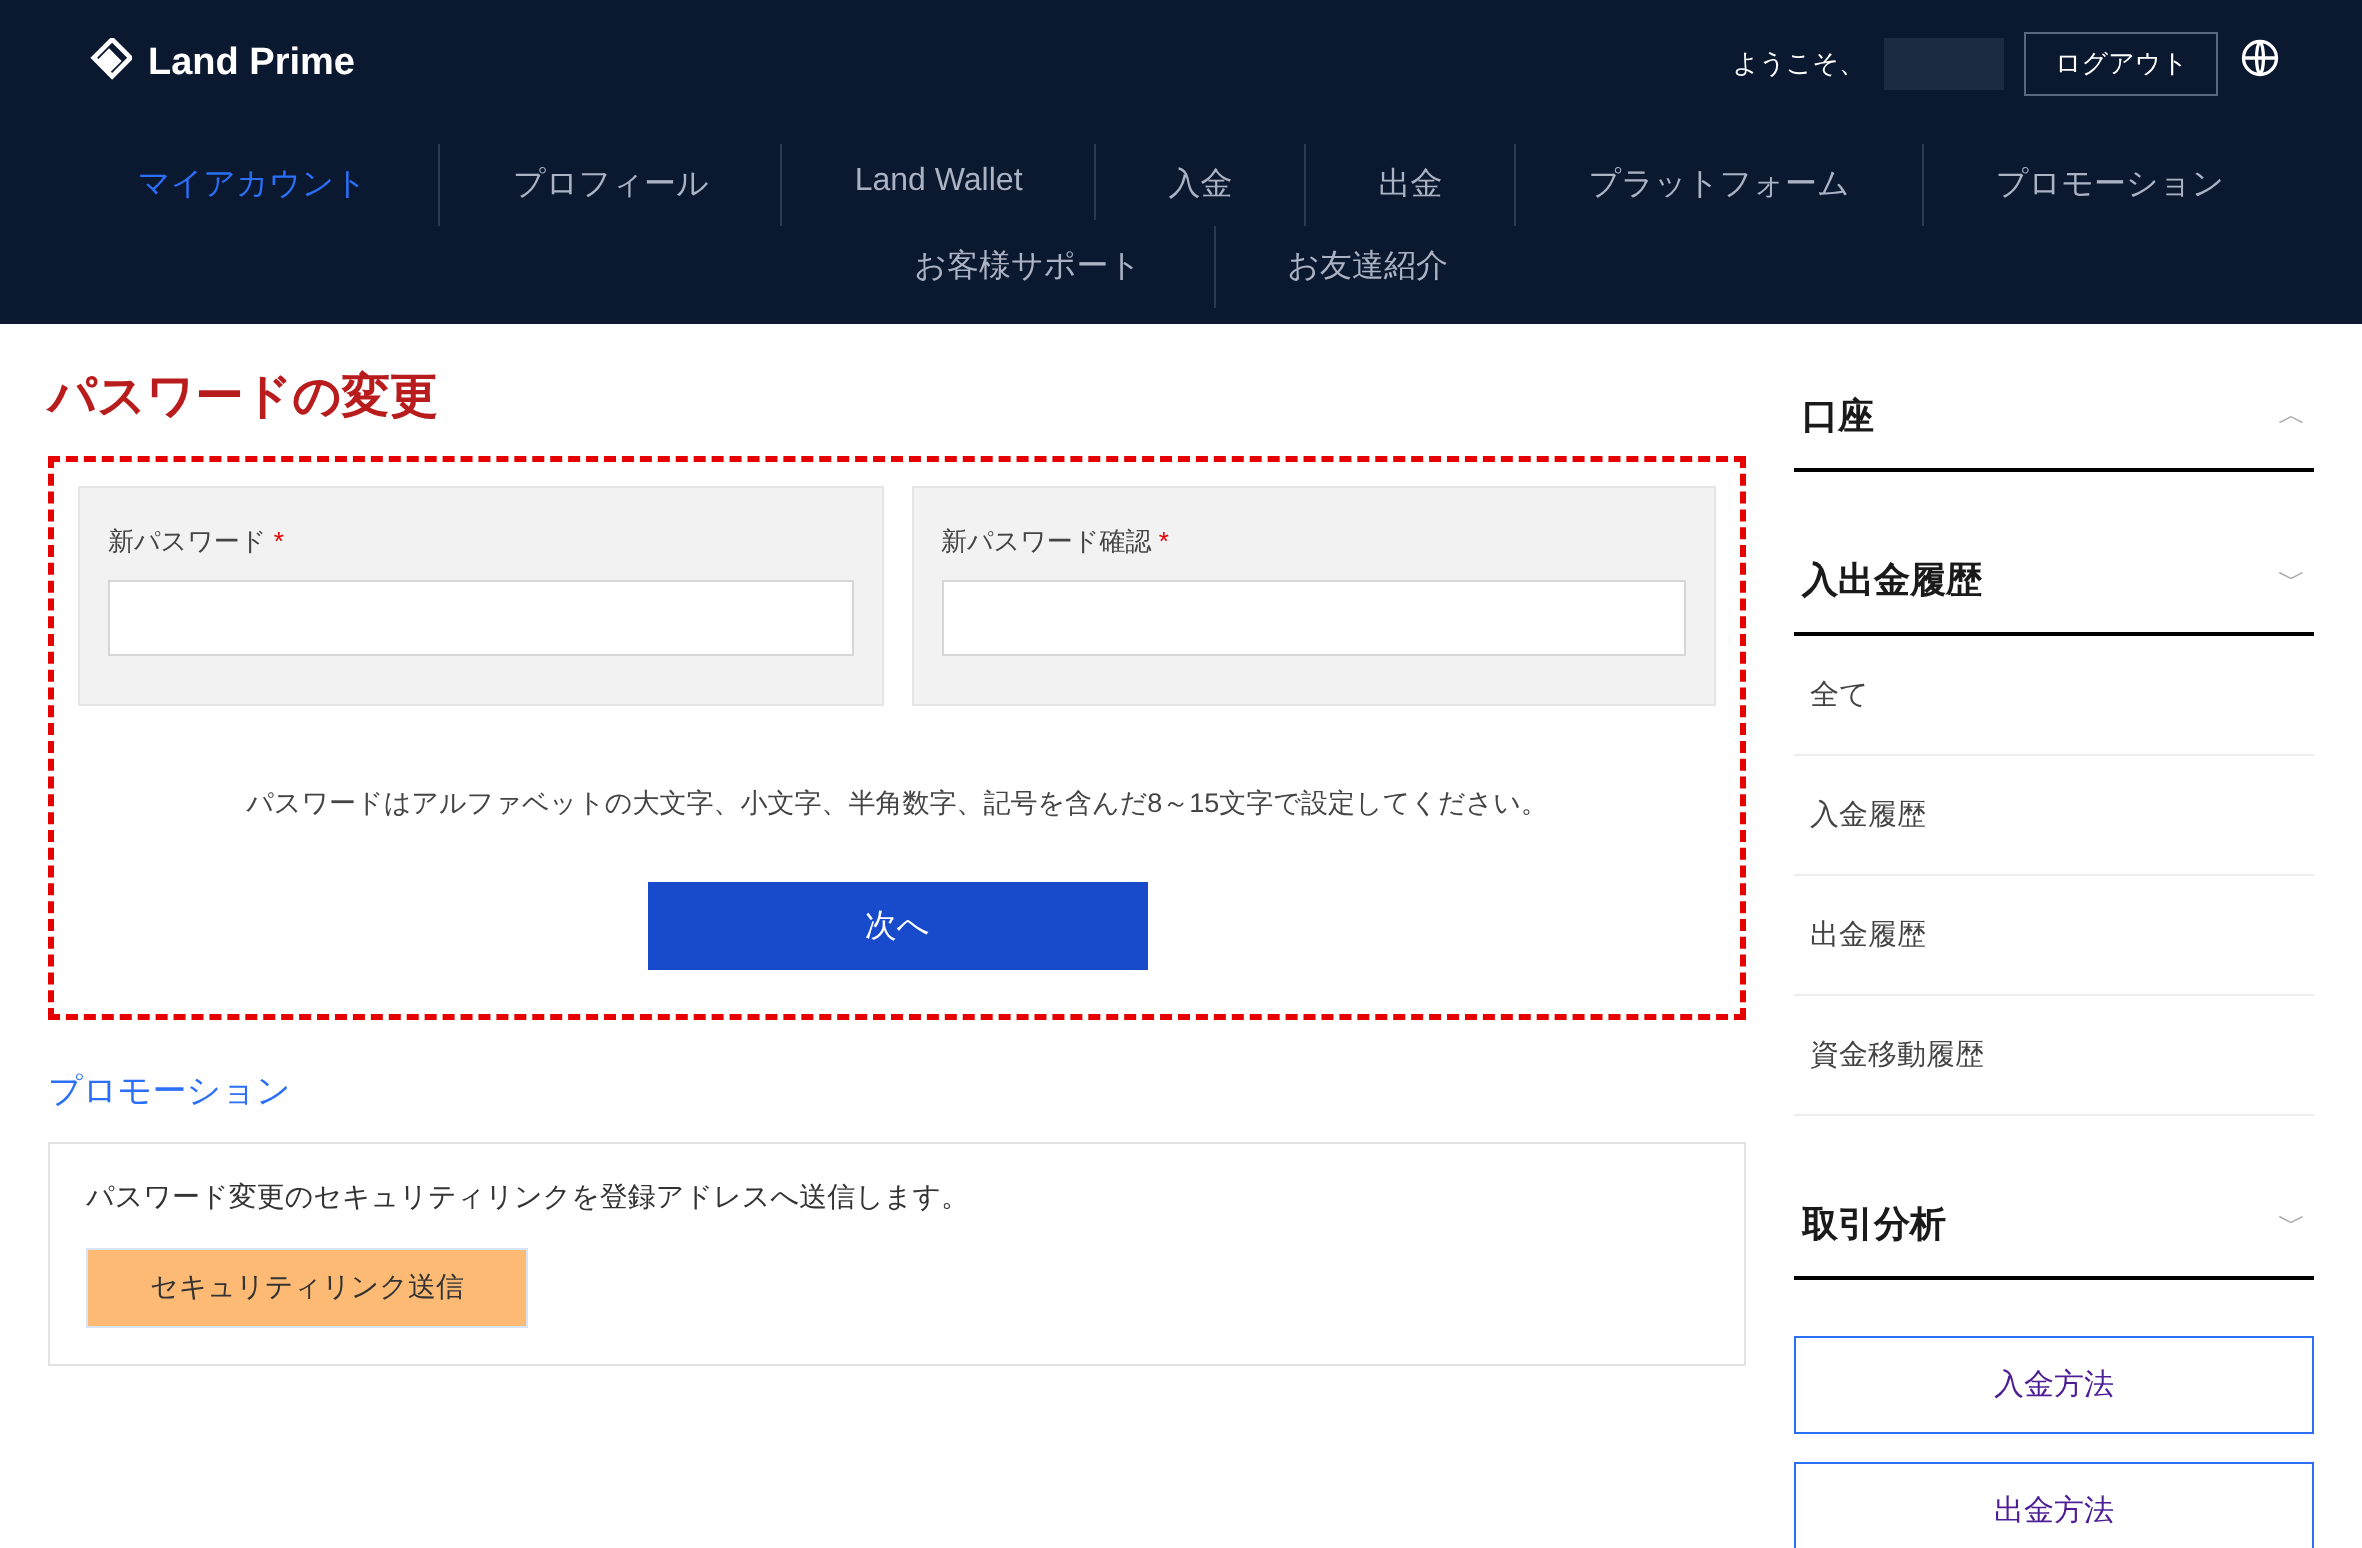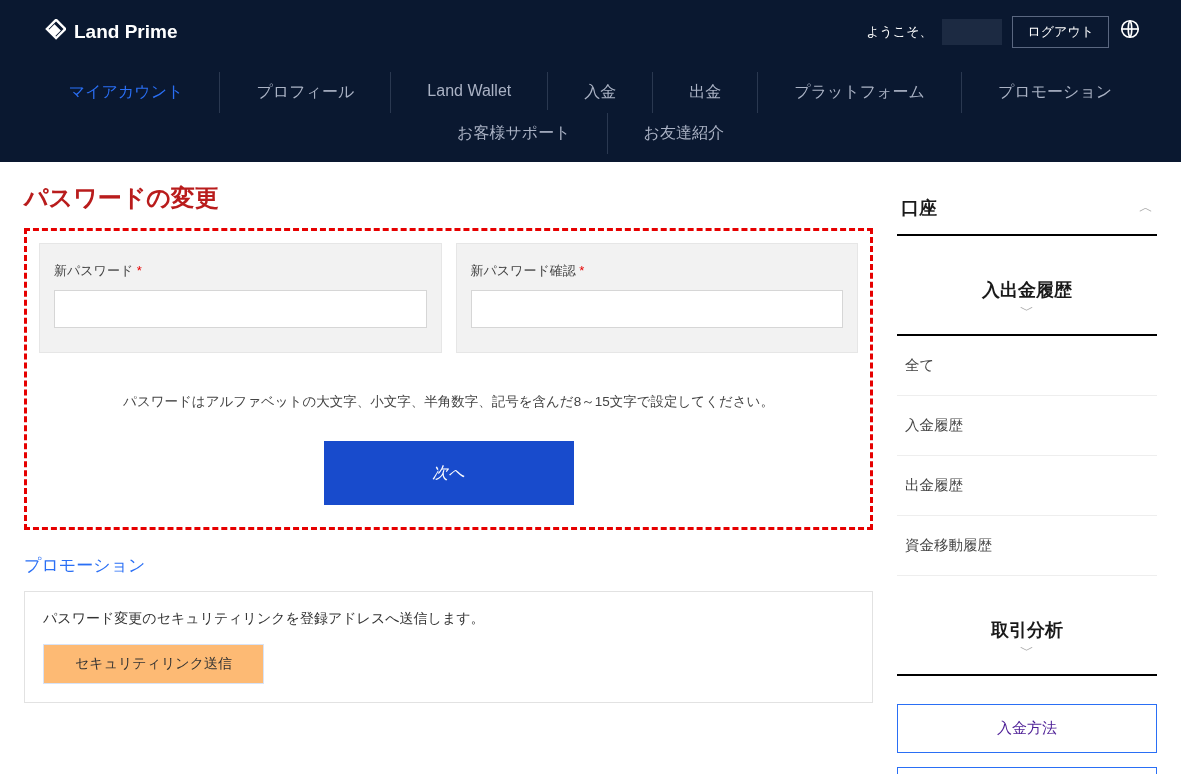--- a/index.html
+++ b/index.html
@@ -128,27 +128,26 @@
 .hint {
   text-align: center;
   font-size: 13.5px;
   color: #444;
   margin: 40px 0 30px;
 }
 .next-btn {
   display: block;
   margin: 0 auto 10px;
   width: 250px;
-  height: 64px;
+  height: 44px;
   background: #184bcc;
   color: #fff;
   border: none;
   font-size: 16px;
   cursor: pointer;
-  font-style: italic;
 }
 
 .section-link-title {
   color: #2a6ff5;
   font-size: 17px;
   font-weight: 500;
   margin-bottom: 14px;
 }
 .reissue-box {
   border: 1px solid #e2e2e2;
@@ -183,21 +182,21 @@
   color: #1a1a1a;
 }
 .chevron { color: #aaa; font-size: 14px; }
 .side-item {
   padding: 20px 8px;
   font-size: 14.5px;
   color: #444;
   border-bottom: 1px solid #eee;
   cursor: pointer;
 }
-.side-section-gap { margin-top: 28px; flex-direction: column; }
+.side-section-gap { margin-top: 28px; }
 .side-action-btn {
   display: block;
   width: 100%;
   border: 1px solid #2a6ff5;
   background: #fff;
   color: #4c1d95;
   font-size: 15px;
   padding: 14px 0;
   text-align: center;
   cursor: pointer;

